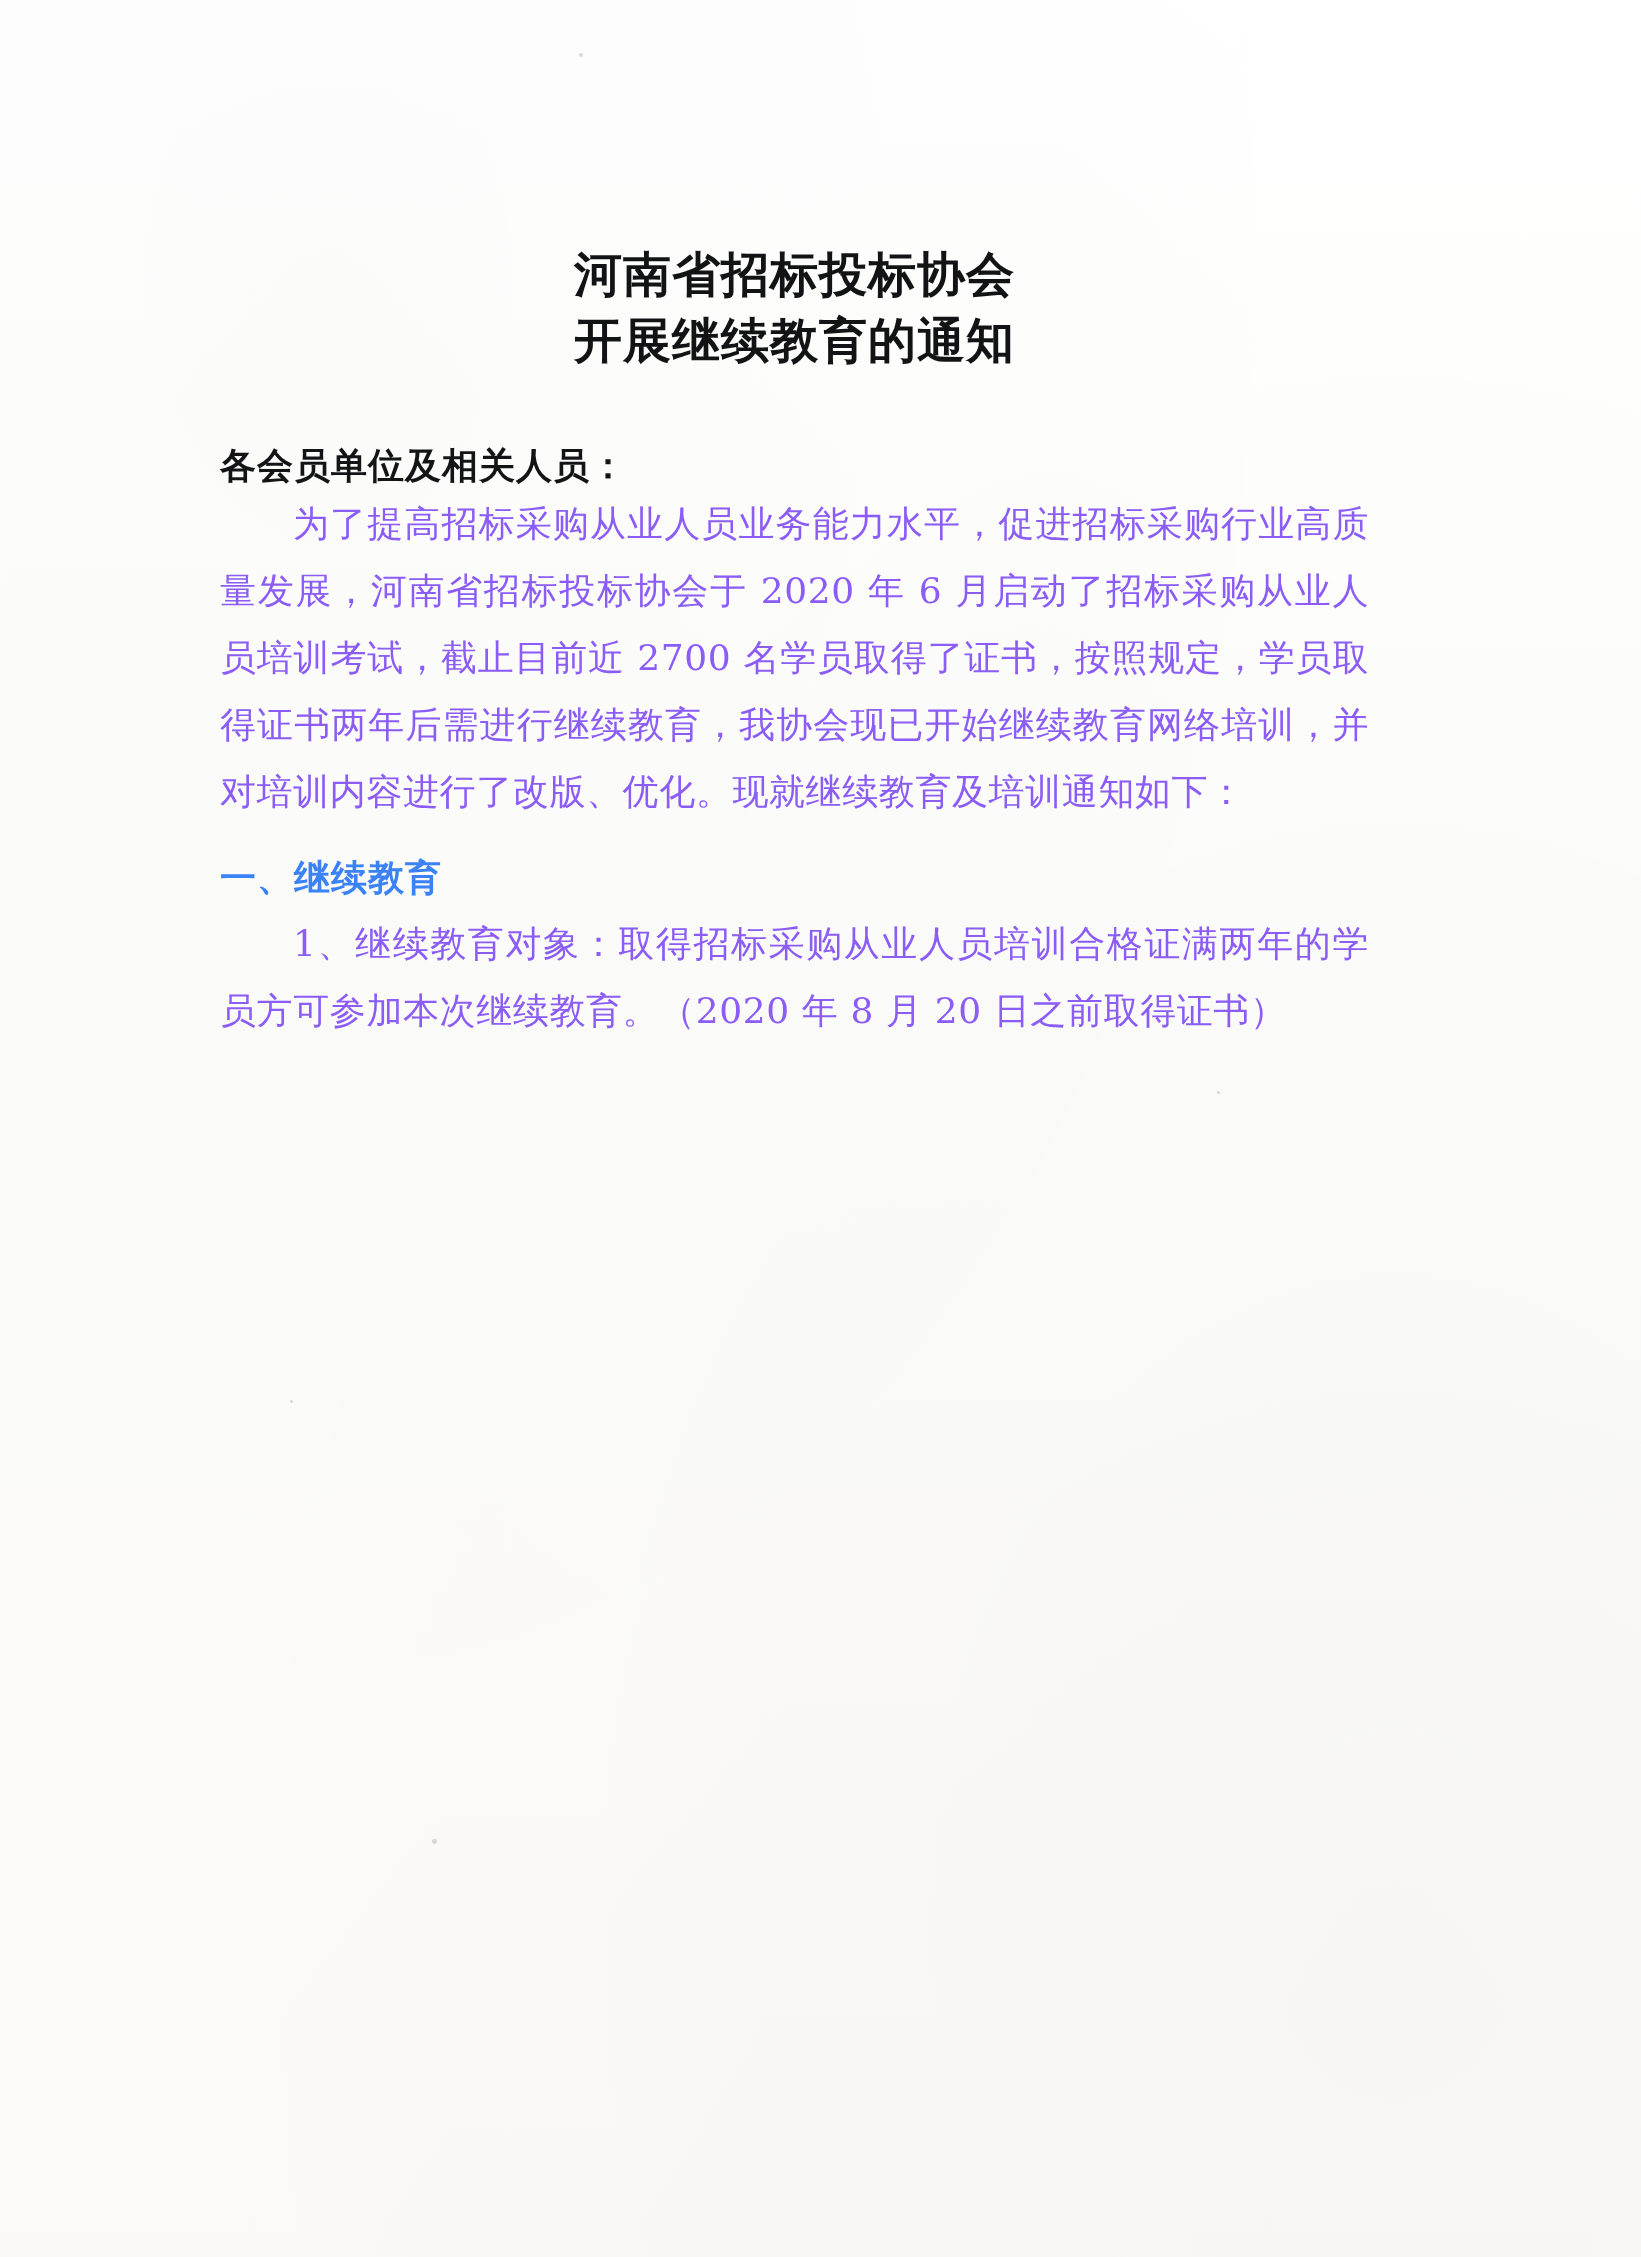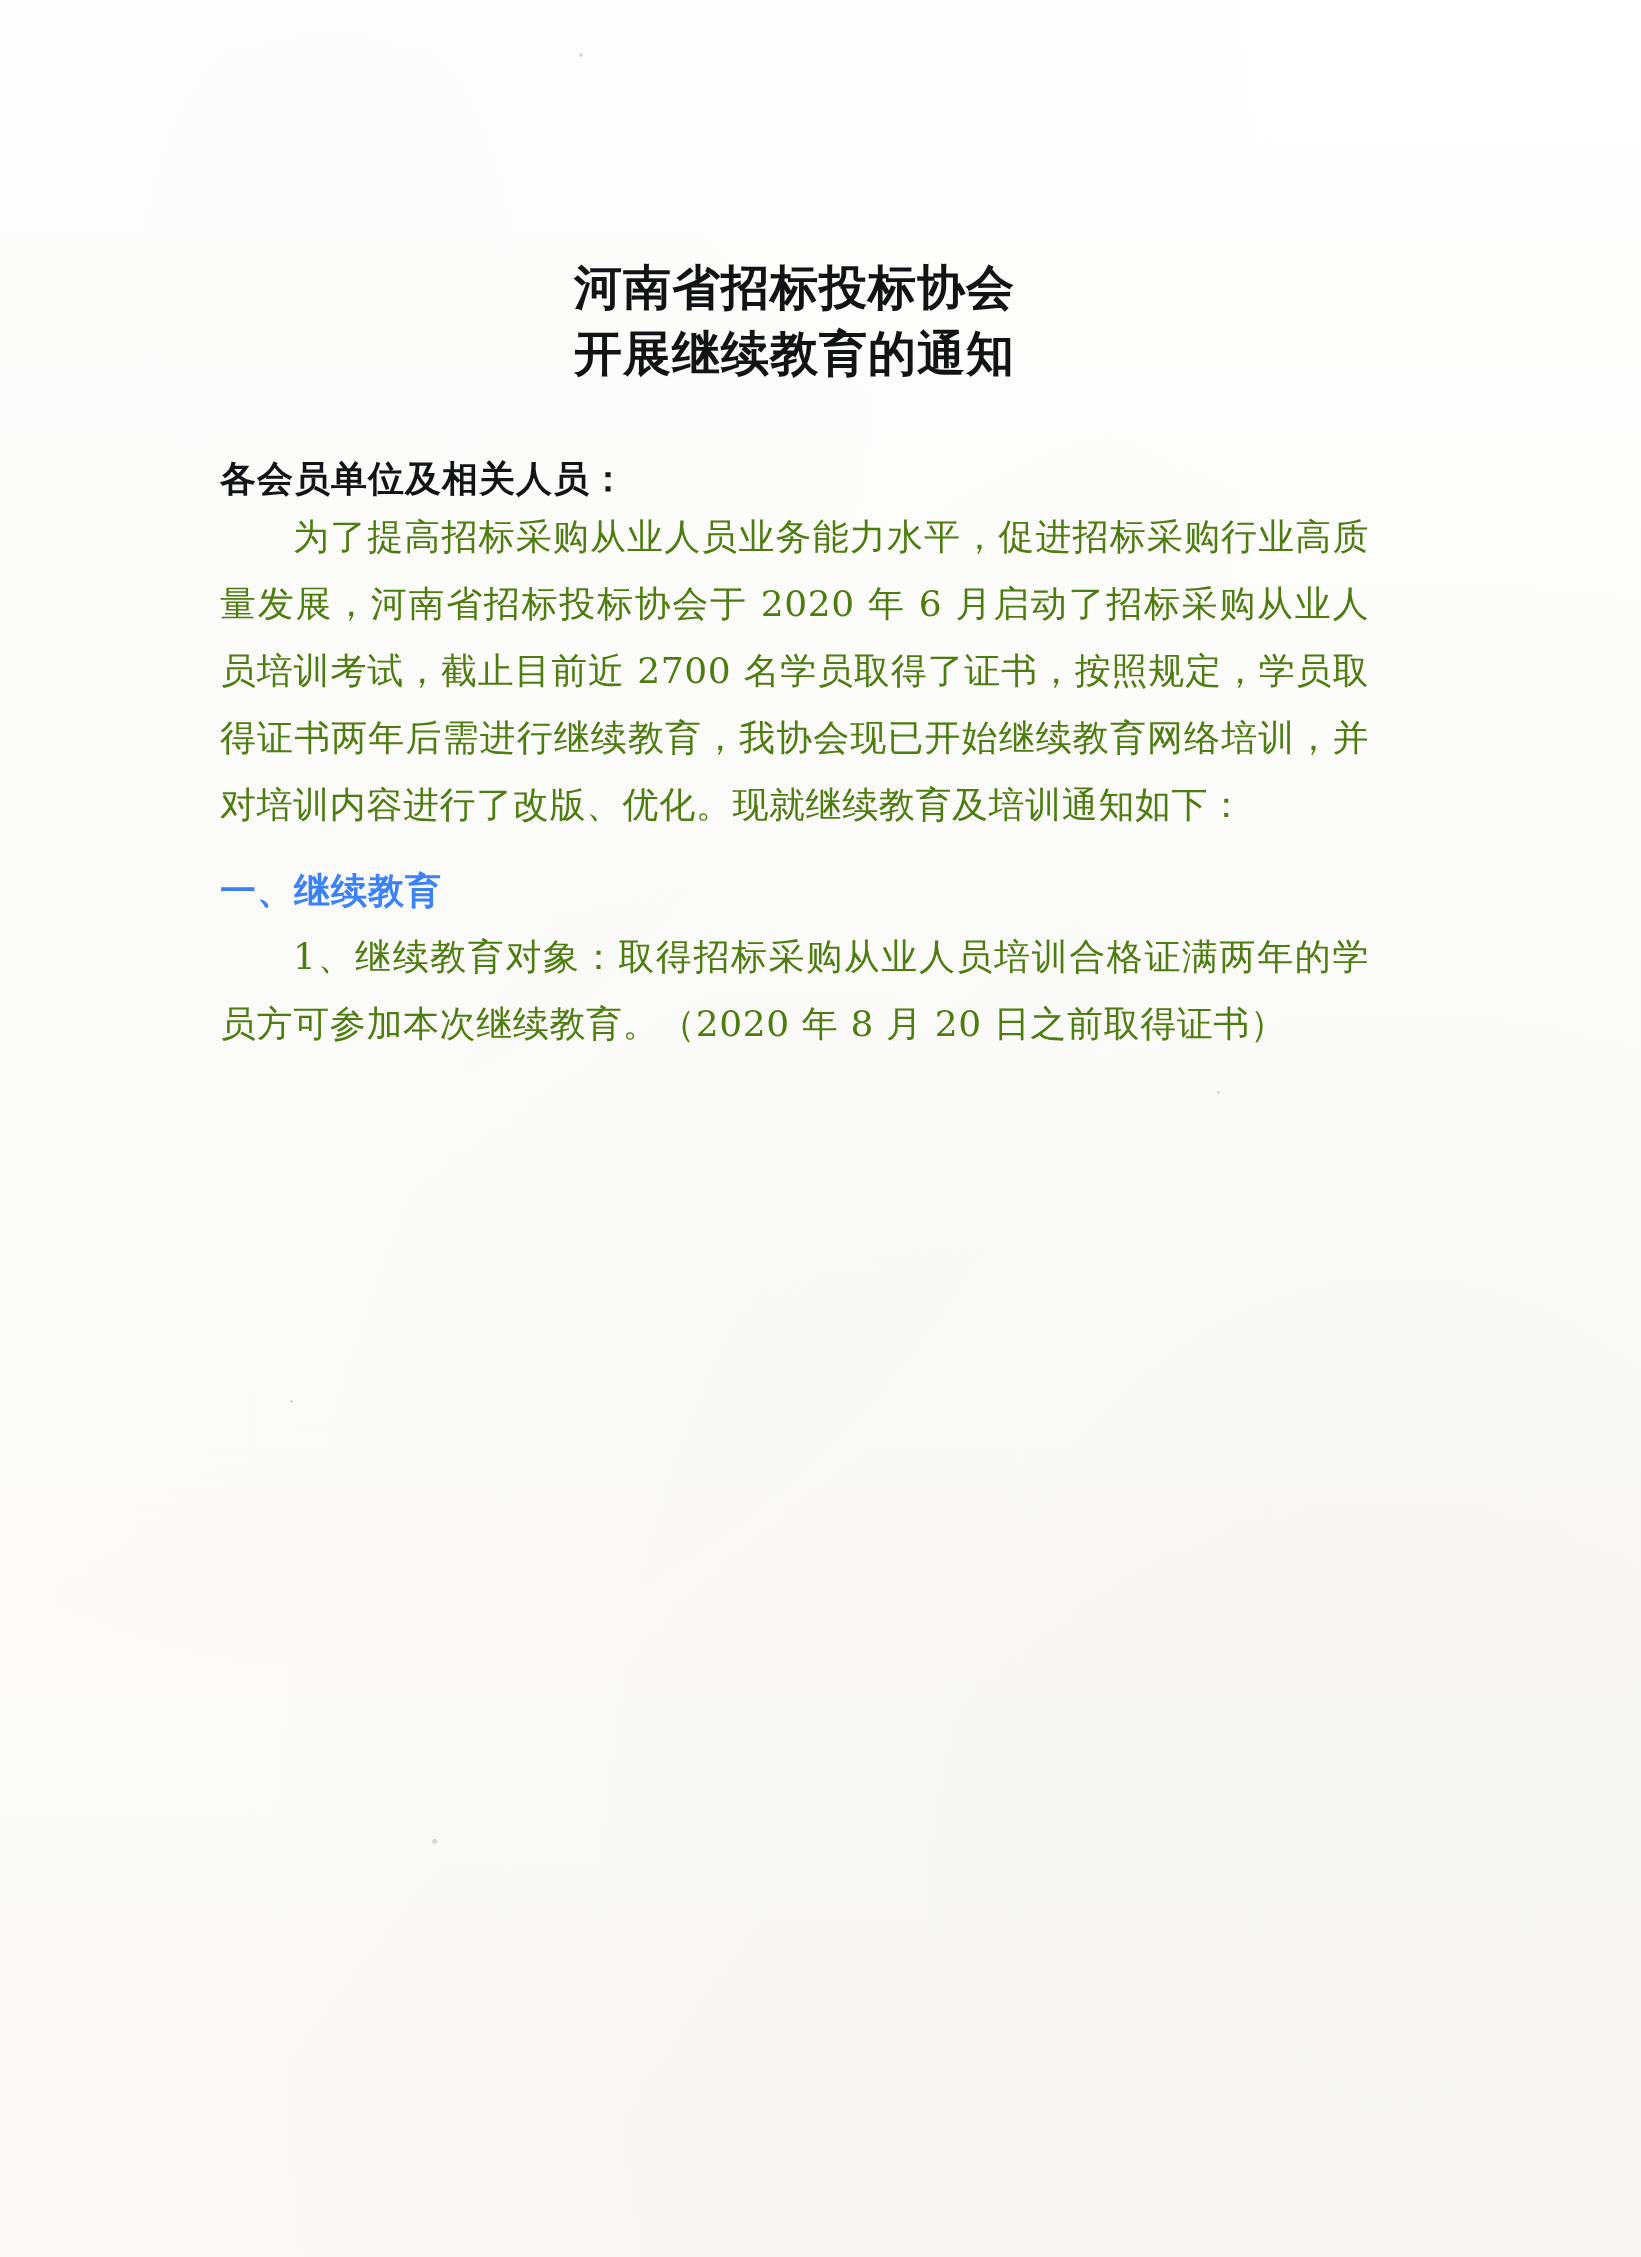--- a/index.html
+++ b/index.html
@@ -25,21 +25,21 @@
     inset: 0;
     background:
       radial-gradient(ellipse at 20% 12%, rgba(0,0,0,0.012), rgba(0,0,0,0) 60%),
       radial-gradient(ellipse at 85% 85%, rgba(0,0,0,0.015), rgba(0,0,0,0) 65%),
       linear-gradient(180deg, #ffffff 0%, #fcfcfa 45%, #faf9f6 100%);
     pointer-events: none;
   }
   .content {
     position: absolute;
     left: 220px;
-    top: 254px;
+    top: 241px;
     width: 1149px;
   }
   .doc-title {
     text-align: center;
     font-family: "DejaVu Serif", "Liberation Serif", serif;
     font-weight: bold;
     font-size: 48px;
     line-height: 1.38;
     letter-spacing: 1px;
     color: #111314;
@@ -55,21 +55,21 @@
     letter-spacing: 1px;
     color: #121416;
   }
   p.body-text {
     margin: 0;
     font-size: 36px;
     line-height: 1.86;
     text-align: justify;
     text-justify: inter-ideograph;
     letter-spacing: 0.6px;
-    color: #4d7c0f;
+    color: #8b5cf6;
   }
   p.indent {
     text-indent: 73px;
   }
   .section-head {
     margin: 17.4px 0 0 0;
     font-size: 36px;
     font-weight: bold;
     line-height: 1.86;
     letter-spacing: 1px;

